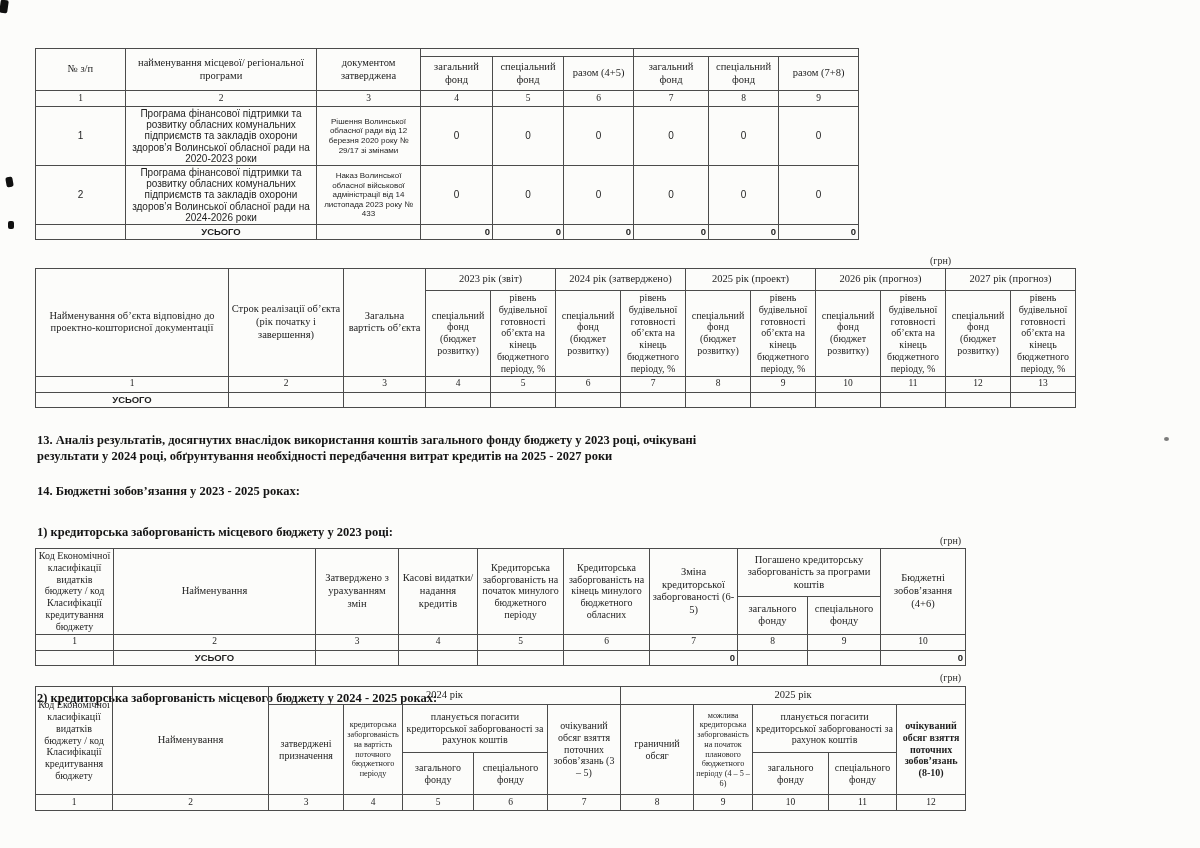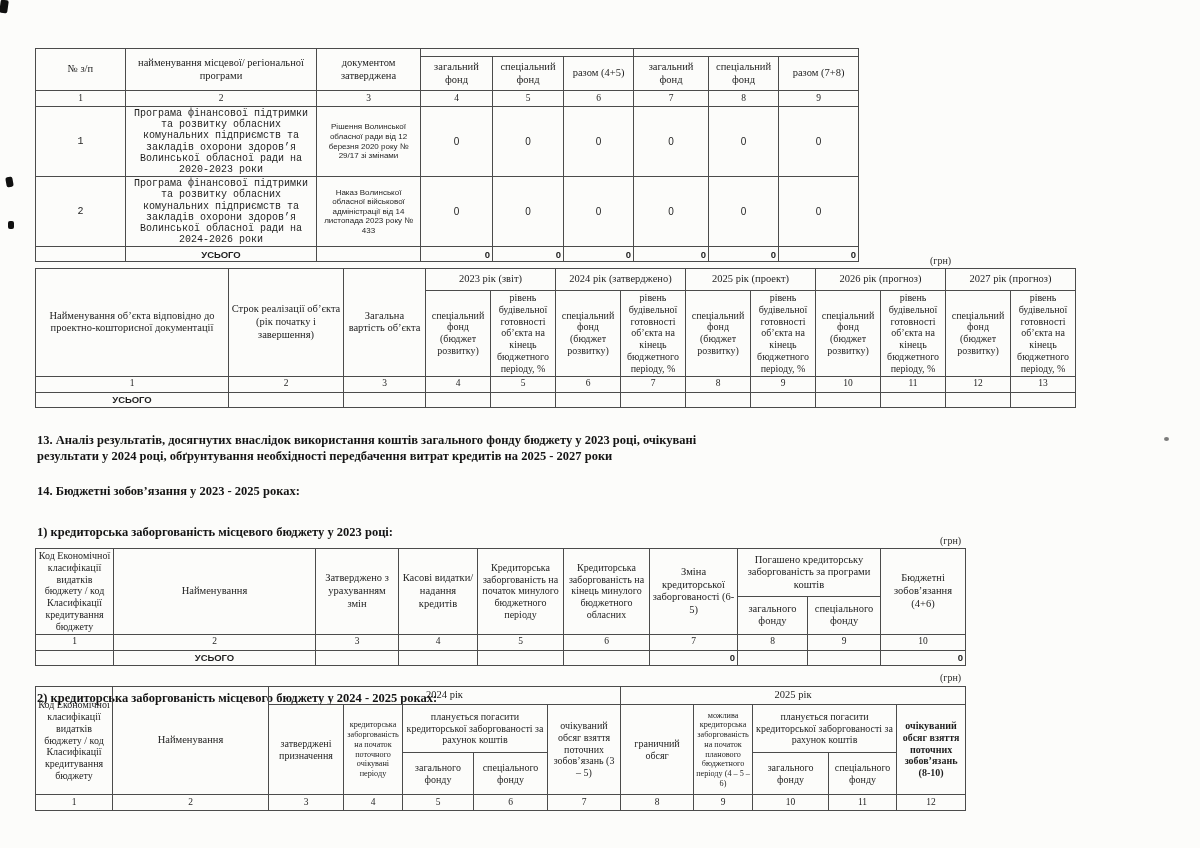--- a/index.html
+++ b/index.html
@@ -8,21 +8,21 @@
   .abs{position:absolute;}
   .heading{font-weight:700;font-size:12.5px;line-height:1.3;color:#141414;}
   .grn{font-size:10px;color:#2a2a2a;}
   table.doc{border-collapse:collapse;table-layout:fixed;}
   table.doc td{border:1px solid #4b4b4b;padding:1px 2px;vertical-align:middle;
                text-align:center;color:#1e1e1e;overflow:hidden;}
   .hc{font-size:10.5px;line-height:1.2;}
   .hc-sm{font-size:10px;line-height:1.18;}
   .hc-xs{font-size:8.2px;line-height:1.18;}
   .numrow td{font-size:9.5px;padding:0;height:13px;line-height:1;}
-  .cell-name{font-family:Liberation Mono, monospace;font-size:10px;line-height:1.12;}
+  .cell-name{font-family:Liberation Sans, sans-serif;font-size:10px;line-height:1.12;}
   .cell-doc{font-family:"Liberation Sans",sans-serif;font-size:8px;line-height:1.2;}
   .val{font-family:"Liberation Sans",sans-serif;font-size:10px;text-align:right;padding-right:3px;}
   .trow td{border-top-width:2px;border-bottom-width:2px;height:12px;padding:0 2px;
            font-family:"Liberation Sans",sans-serif;font-weight:700;font-size:9.5px;line-height:1;}
   .trow .val{text-align:right;}
   .left{text-align:left;padding-left:3px;}
   .strip{border-top:none;border-left:none;border-right:none;}
   .artifact{background:#101010;border-radius:2px;}
 </style>
 </head>
@@ -266,21 +266,21 @@
     </colgroup>
     <tbody>
       <tr style="height:18px;">
         <td rowspan="3" class="hc-sm">Код Економічної класифікації видатків бюджету / код Класифікації кредитування бюджету</td>
         <td rowspan="3" class="hc">Найменування</td>
         <td colspan="5" class="hc">2024 рік</td>
         <td colspan="5" class="hc">2025 рік</td>
       </tr>
       <tr style="height:48px;">
         <td rowspan="2" class="hc-sm">затверджені призначення</td>
-        <td rowspan="2" class="hc-xs">кредиторська заборгованість на початок поточного очікувані періоду</td>
+        <td rowspan="2" class="hc-xs">кредиторська заборгованість на вартість поточного бюджетного періоду</td>
         <td colspan="2" class="hc-sm">планується погасити кредиторської заборгованості за рахунок коштів</td>
         <td rowspan="2" class="hc-sm">очікуваний обсяг взяття поточних зобов’язань (3 – 5)</td>
         <td rowspan="2" class="hc-sm">граничний обсяг</td>
         <td rowspan="2" class="hc-xs">можлива кредиторська заборгованість на початок планового бюджетного періоду (4 – 5 – 6)</td>
         <td colspan="2" class="hc-sm">планується погасити кредиторської заборгованості за рахунок коштів</td>
         <td rowspan="2" class="hc-sm" style="font-weight:700;">очікуваний обсяг взяття поточних зобов’язань (8-10)</td>
       </tr>
       <tr style="height:42px;">
         <td class="hc-sm">загального фонду</td>
         <td class="hc-sm">спеціального фонду</td>

